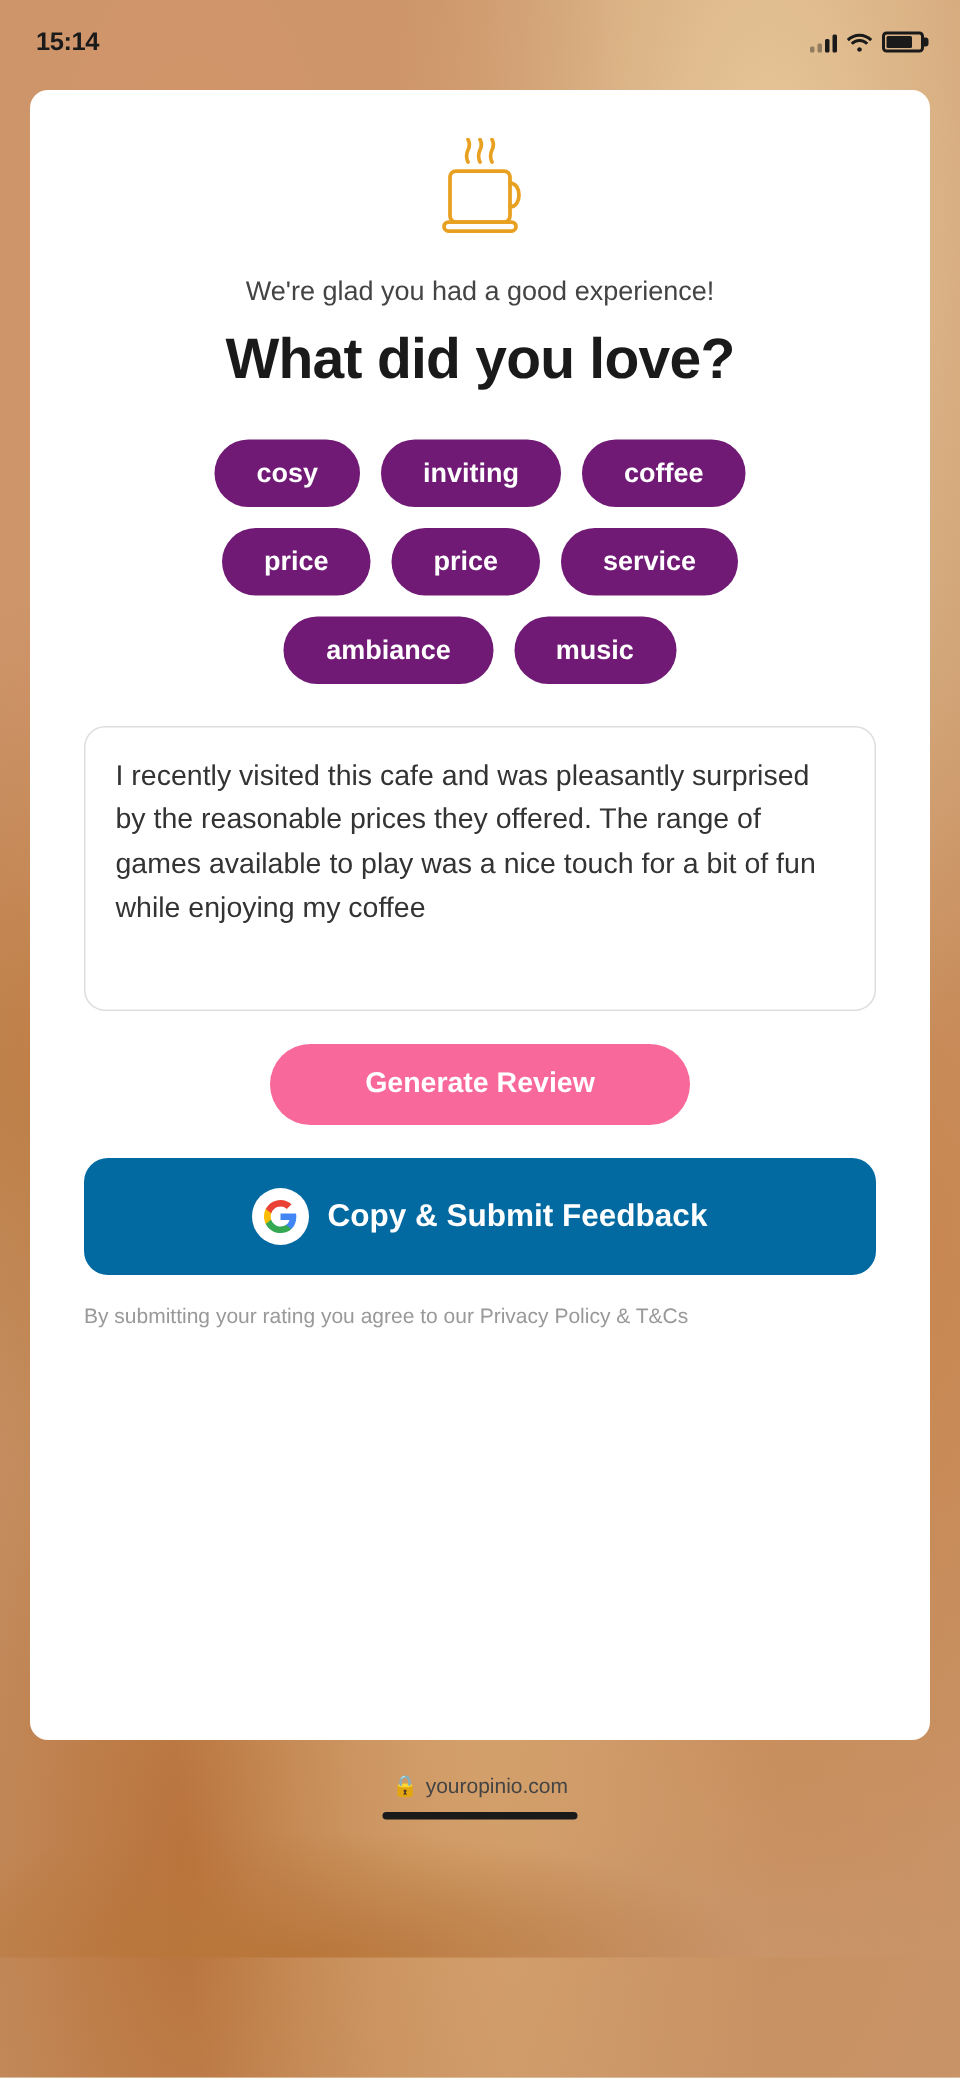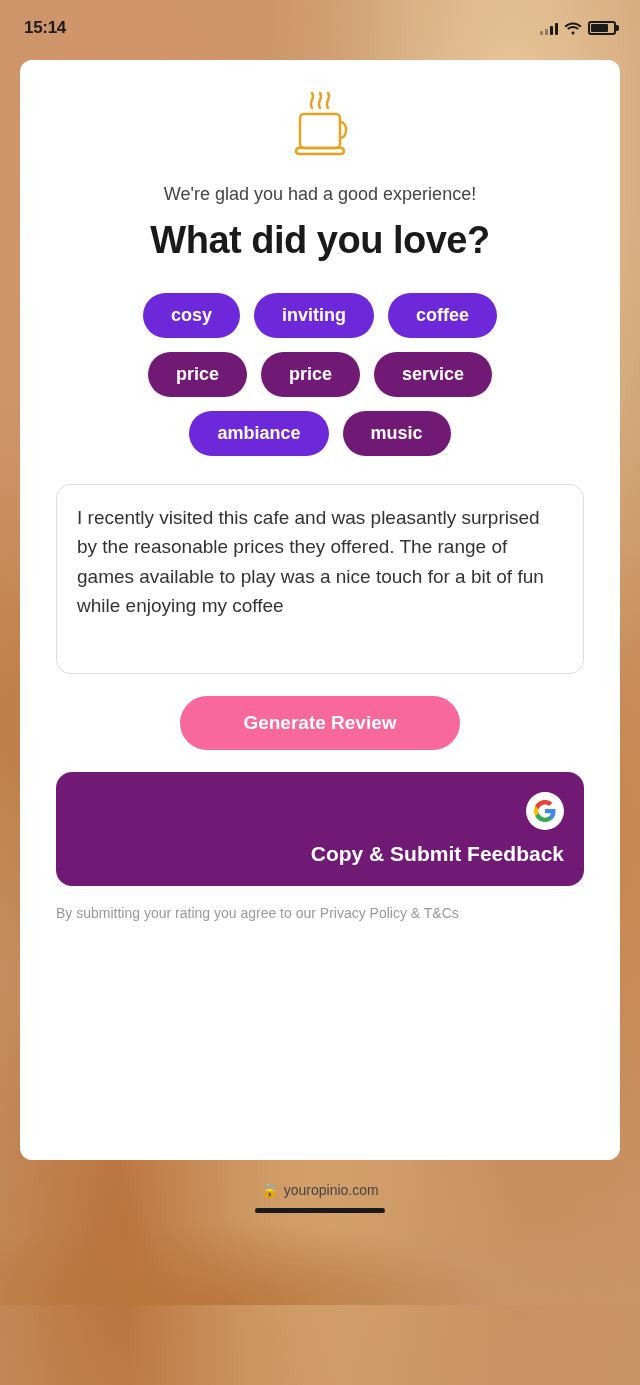--- a/index.html
+++ b/index.html
@@ -146,21 +146,21 @@
     }
     .tag {
       padding: 12px 28px;
       border-radius: 50px;
       font-size: 18px;
       font-weight: 600;
       cursor: pointer;
       white-space: nowrap;
     }
     .tag-pink-outline {
-      background: #6d28d9;
+      background: #701a75;
       color: white;
       border: none;
     }
     .tag-dark {
       background: #701a75;
       color: white;
       border: none;
     }
 
     
@@ -191,34 +191,33 @@
       border-radius: 50px;
       font-size: 19px;
       font-weight: 600;
       text-align: center;
       cursor: pointer;
     }
 
     
     .submit-btn {
       display: flex;
-      align-items: flex-end;
+      align-items: center;
       justify-content: center;
       gap: 12px;
       width: 100%;
       padding: 20px;
-      background: #701a75;
+      background: #0369a1;
       color: white;
       border: none;
       border-radius: 16px;
       font-size: 21px;
       font-weight: 700;
       cursor: pointer;
       margin-bottom: 18px;
-      flex-direction: column;
     }
 
     
     .google-icon {
       width: 38px;
       height: 38px;
       border-radius: 50%;
       background: white;
       display: flex;
       align-items: center;

